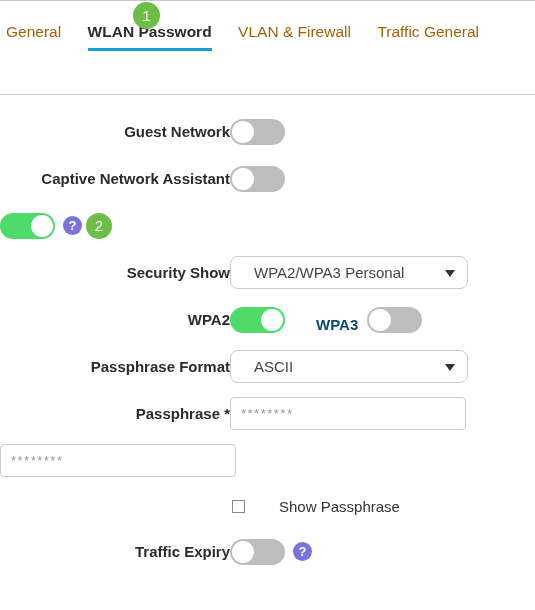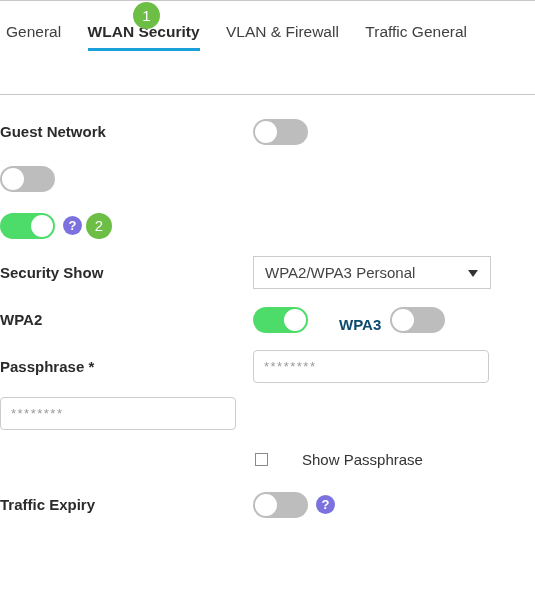--- a/index.html
+++ b/index.html
@@ -30,21 +30,21 @@
     position: absolute;
     top: 22px; left: 0;
     width: 535px;
     height: 40px;
     white-space: nowrap;
   }
   .tab {
     display: inline-block;
     position: relative;
     font-size: 15.5px;
-    color: #404040;
+    color: #a16207;
     padding: 0 0 9px 0;
     vertical-align: top;
     line-height: 20px;
     cursor: pointer;
   }
   .tab.spacer-left { margin-left: 6px; }
   .tab + .tab { margin-left: 22px; }
   .tab.active {
     color: #2b2b2b;
     font-weight: bold;
@@ -99,22 +99,22 @@
     top: 108px; left: 0;
     width: 535px;
   }
   .row {
     position: relative;
     display: flex;
     align-items: center;
     height: 47px;
   }
   .lbl {
-    width: 253px;
-    padding-right: 8px;
+    width: 230px;
+    text-align: right;
     box-sizing: border-box;
     font-size: 15px;
     font-weight: bold;
     color: #2b2b2b;
     white-space: nowrap;
   }
   .lbl .req {
     font-weight: bold;
     color: #2b2b2b;
   }
@@ -158,26 +158,27 @@
     flex: none;
     cursor: pointer;
     line-height: 1;
   }
 
   
   .select {
     position: relative;
     height: 33px;
     border: 1px solid #cccccc;
-    border-radius: 0;
+    border-radius: 8px;
     background: #ffffff;
     display: flex;
     align-items: center;
     box-sizing: border-box;
     cursor: pointer;
+    padding-left: 12px;
   }
   .select .val {
     font-size: 15px;
     color: #444444;
     padding-left: 11px;
     white-space: nowrap;
   }
   .select .caret {
     position: absolute;
     right: 12px;
@@ -247,21 +248,21 @@
 </head>
 <body>
 
 <div class="top-rule"></div>
 
 <div class="tab-strip">
   <div class="tab spacer-left">
     <span>General</span>
   </div>
   <div class="tab active">
-    <span>WLAN Security</span>
+    <span>WLAN Password</span>
   </div>
   <div class="tab">
     <span>VLAN &amp; Firewall</span>
   </div>
   <div class="tab">
     <span>Traffic General</span>
   </div>
 </div>
 
 <div class="badge badge-1">1</div>
@@ -273,20 +274,21 @@
   <div class="row">
     <div class="lbl">Guest Network</div>
     <div class="ctrl">
       <div class="toggle">
         <div class="knob"></div>
       </div>
     </div>
   </div>
 
   <div class="row">
+    <div class="lbl">Captive Network Assistant</div>
     <div class="ctrl">
       <div class="toggle">
         <div class="knob"></div>
       </div>
     </div>
   </div>
 
   <div class="row">
     <div class="ctrl">
       <div class="toggle on">
@@ -314,20 +316,29 @@
         <div class="knob"></div>
       </div>
       <div class="gap"></div>
       <span class="lbl-inline">WPA3</span>
       <div class="toggle">
         <div class="knob"></div>
       </div>
     </div>
   </div>
 
+  <div class="row">
+    <div class="lbl">Passphrase Format</div>
+    <div class="ctrl">
+      <div class="select select-format">
+        <span class="val">ASCII</span>
+        <span class="caret"></span>
+      </div>
+    </div>
+  </div>
 
   <div class="row">
     <div class="lbl">
       <span>Passphrase</span>
       <span class="req">*</span>
     </div>
     <div class="ctrl">
       <input class="input" type="text" placeholder="********" style="">
     </div>
   </div>

